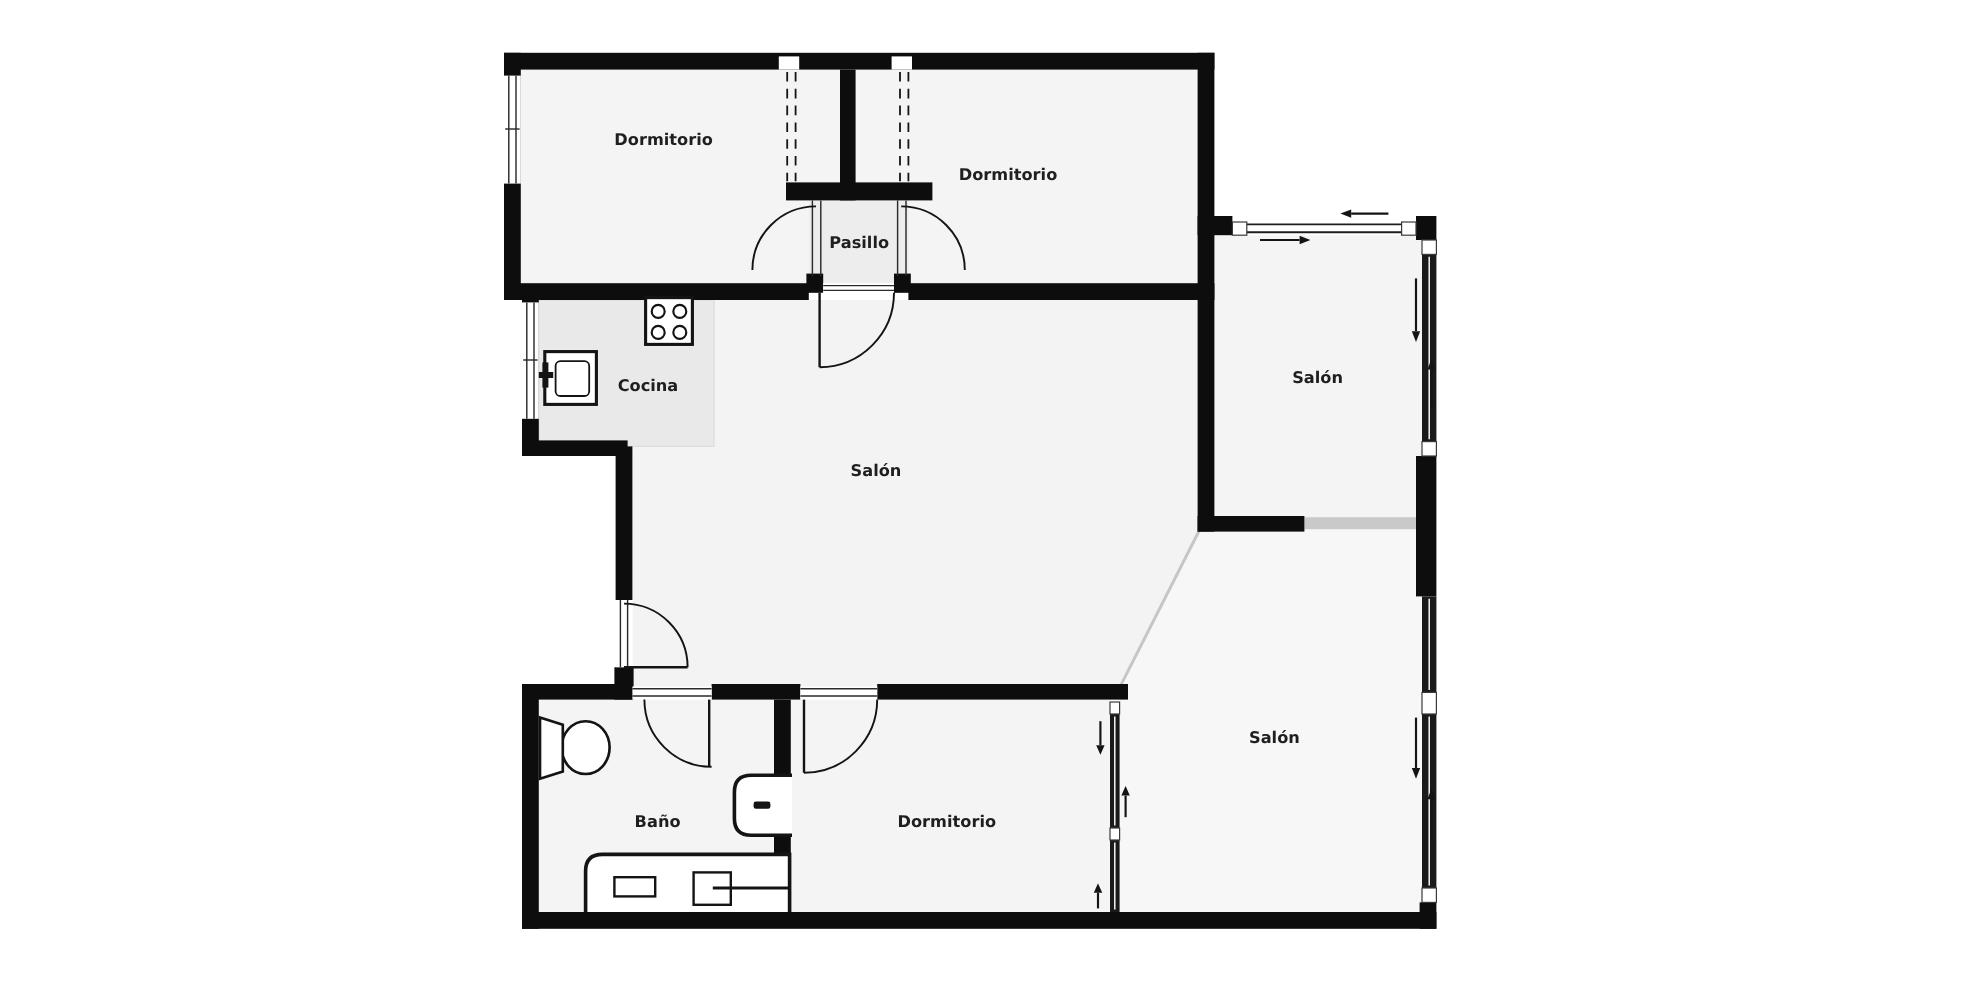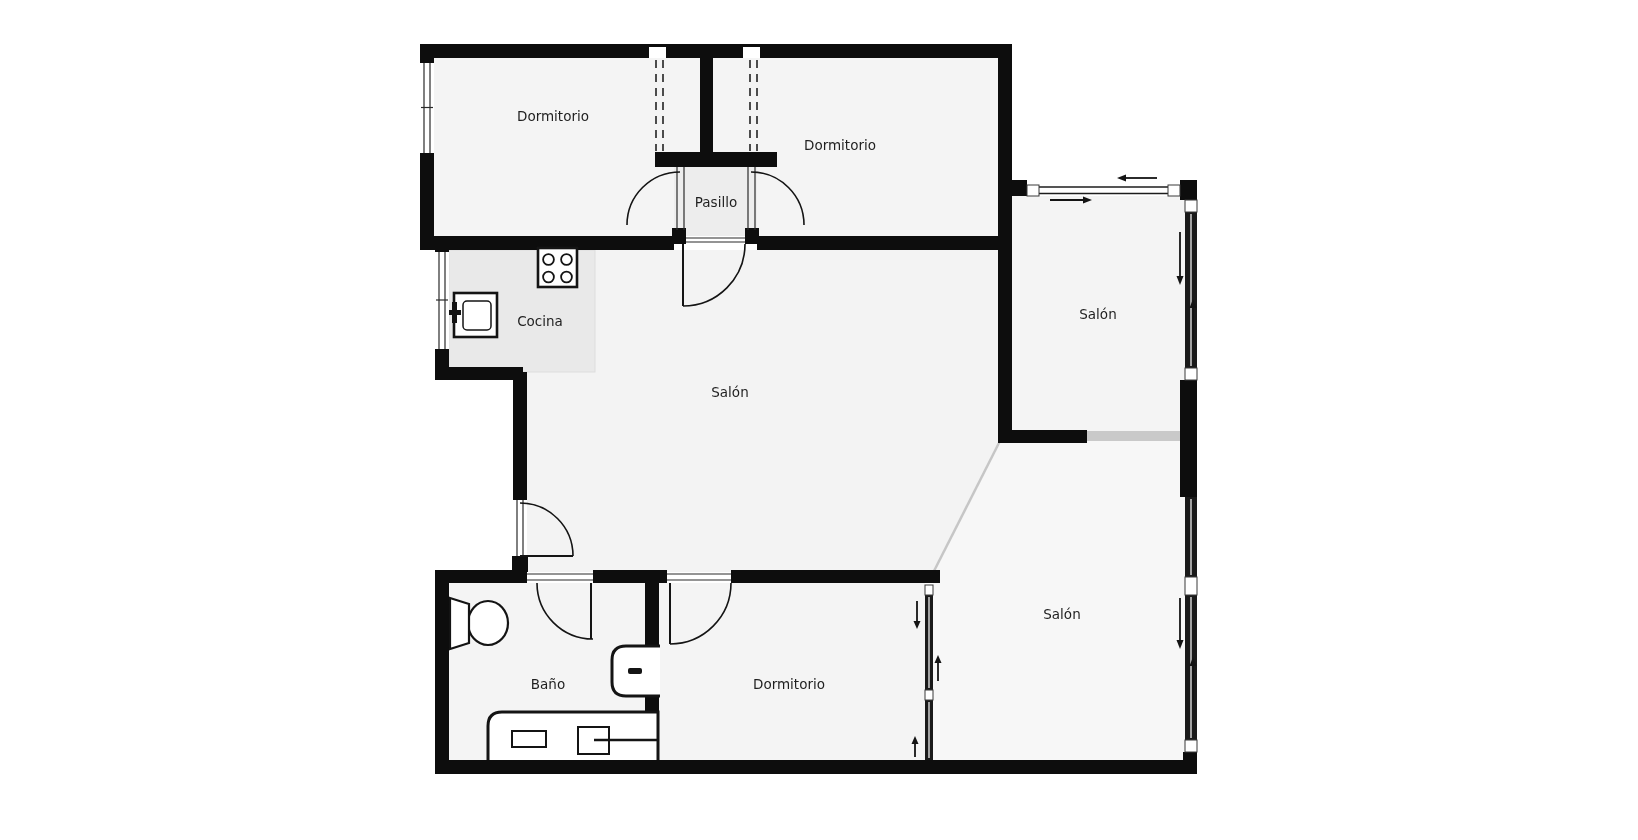--- a/index.html
+++ b/index.html
@@ -1,17 +1,17 @@
 <!DOCTYPE html>
 <html><head>
 <meta charset="utf-8">
 <style>
   html,body{margin:0;padding:0;background:#ffffff;}
   .stage{position:relative;width:1638px;height:840px;background:#ffffff;overflow:hidden;
-         font-family:"DejaVu Sans",sans-serif;}
+         font-family:"DejaVu Sans",sans-serif;font-weight:bold;}
   svg{display:block;}
   .room-label{font-family:"DejaVu Sans",sans-serif;font-size:13.5px;fill:#1f1f1f;text-anchor:middle;}
   .thin{stroke:#2a2a2a;stroke-width:1.2;fill:none;}
   .rail{stroke:#1c1c1c;stroke-width:1.6;fill:none;}
   .arc{fill:none;stroke:#141414;stroke-width:1.6;}
   .slab{stroke:#141414;stroke-width:2;fill:none;}
   .dash{stroke:#141414;stroke-width:1.5;fill:none;stroke-dasharray:8 6;}
   .arrow-shaft{stroke:#141414;stroke-width:1.8;fill:none;}
   .arrow-head{fill:#141414;stroke:none;}
   .glass-core{stroke:#ffffff;stroke-width:1.2;}

